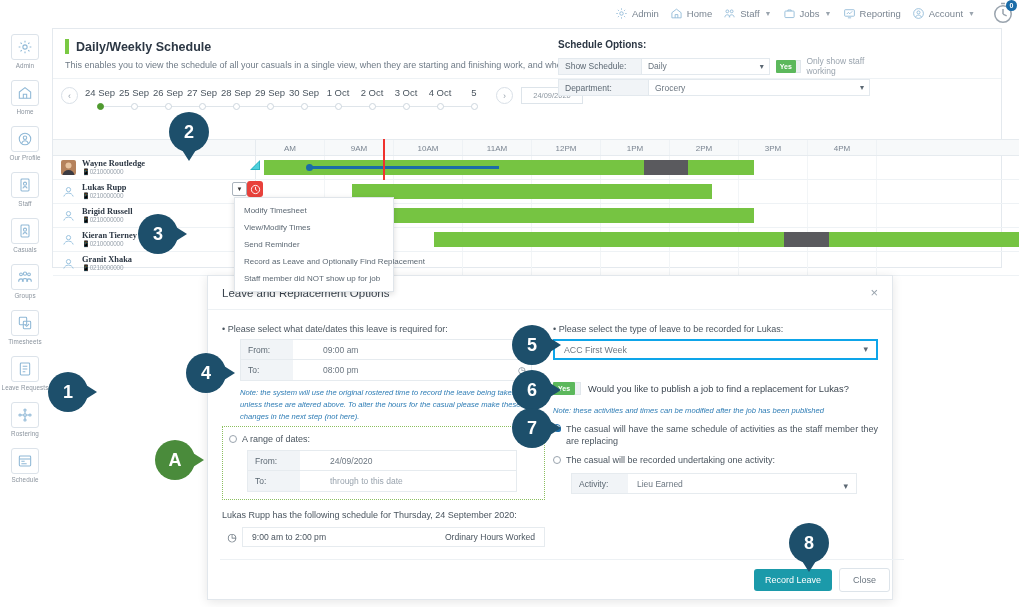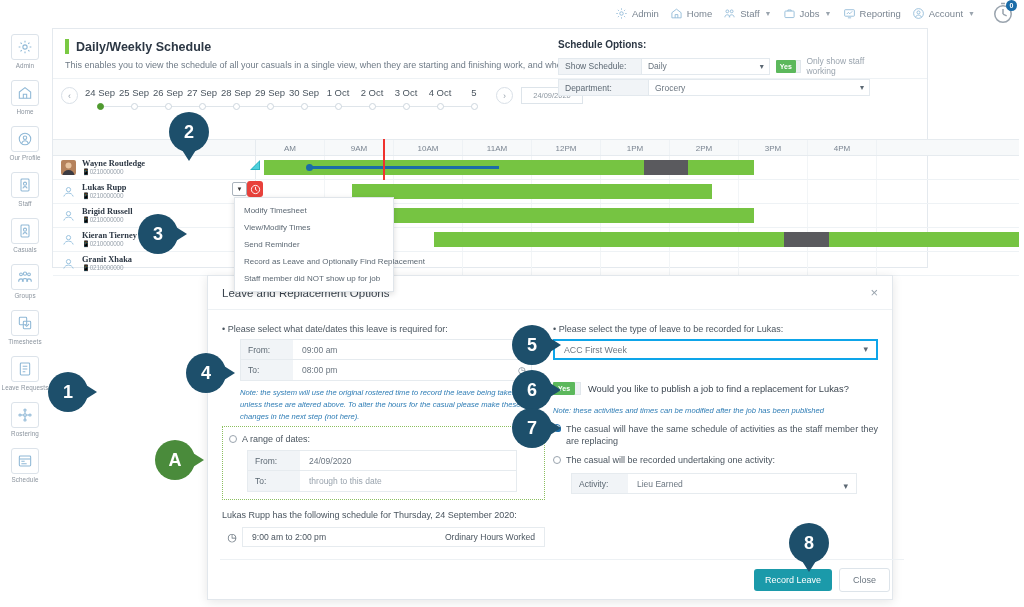--- a/index.html
+++ b/index.html
@@ -35,21 +35,21 @@
   }
   .side-item { width:50px; height:41px; margin-bottom:5px; text-align:center; cursor:pointer; }
   .side-box {
     width:28px; height:26px; margin:0 auto; border:1px solid #dce3ea; border-radius:3px;
     display:flex; align-items:center; justify-content:center; background:#fff;
   }
   .side-label { font-size:6.3px; color:#8b949e; margin-top:2px; letter-spacing:.1px; }
 
   
   #main {
-    position:absolute; left:52px; top:28px; width:876px; height:240px;
+    position:absolute; left:52px; top:28px; width:950px; height:240px;
     background:#fff; border:1px solid #e4e9ee;
   }
   #card-title { display:flex; align-items:center; gap:7px; padding:10px 12px 6px 12px; }
   #title-bar { width:4px; height:15px; background:#7ac943; }
   #card-title h1 { margin:0; font-size:12.5px; font-weight:bold; color:#2c3744; }
   #card-sub { padding:0 12px 8px 12px; font-size:9px; color:#6f7b87; border-bottom:1px solid #eef2f5; }
 
   
   #datestrip { display:flex; align-items:flex-start; padding:8px 12px 6px 8px; position:relative; }
   .arrowbtn {
@@ -149,21 +149,21 @@
   #mleft { width:340px; padding-right:8px; }
   #mright { width:330px; }
   .q { font-size:9px; color:#4a555f; margin-bottom:5px; }
   .radio-line { display:flex; align-items:flex-start; gap:5px; margin-bottom:5px; }
   .radio { width:8px; height:8px; border-radius:50%; border:1px solid #9aa4ae; background:#fff;
     flex:none; margin-top:1.5px; position:relative; cursor:pointer; }
   .radio.sel { border-color:#1b6ca8; }
   .radio.sel::after { content:""; position:absolute; left:1.5px; top:1.5px; width:5px; height:5px;
     border-radius:50%; background:#1b6ca8; }
   .radio-lab { font-size:9px; color:#4a555f; line-height:1.35; }
-  .fieldrow { display:flex; align-items:center; border:1px solid #e6ebef; height:21px; margin-left:18px; width:292px; }
+  .fieldrow { display:flex; align-items:center; border:1px solid #e6ebef; height:21px; margin-left:18px; width:292px;gap:21px; }
   .fieldrow + .fieldrow { border-top:none; }
   .fl { width:52px; height:100%; background:#f1f4f7; font-size:8.5px; color:#5c6873;
     display:flex; align-items:center; padding-left:7px; }
   .fv { flex:1; font-size:8.5px; color:#6b7680; padding-left:9px; }
   .fv.ph2 { color:#9aa4ae; }
   .clk { width:18px; text-align:center; color:#7a8591; font-size:9px; }
   .note { font-size:7.6px; color:#2f7db5; font-style:italic; line-height:1.55; margin:6px 0 0 18px; width:296px; }
   #dashbox { border:1px dotted #8cbf5f; padding:6px 6px 7px 6px; margin-top:4px; }
   #dashbox .fieldrow { margin-left:18px; width:270px; }
   #schedsum { font-size:9px; color:#4a555f; margin-top:10px; }

